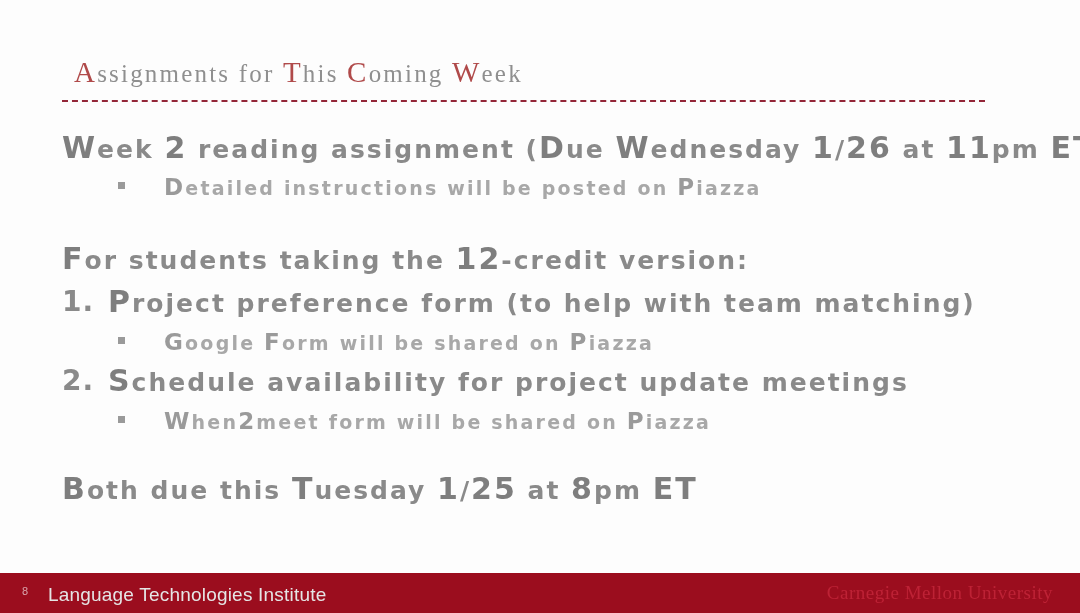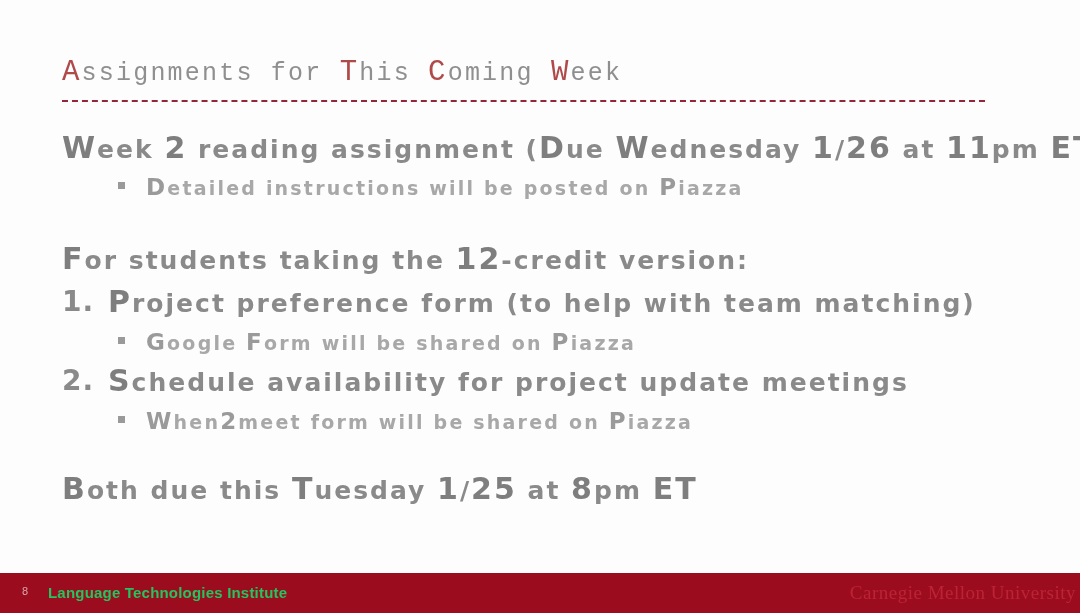--- a/index.html
+++ b/index.html
@@ -22,26 +22,27 @@
   }
 
   
   .title-block {
     position: absolute;
     left: 62px;
     top: 56px;
     width: 925px;
   }
   .slide-title {
-    font-family: Liberation Mono, monospace;
+    font-family: Liberation Serif, serif;
     font-size: 25px;
     font-weight: 400;
     letter-spacing: 2.2px;
     color: #8f8f8f;
     white-space: nowrap;
+    margin-left: 12px;
   }
   .slide-title .cap {
     color: #b04a4a;
     font-size: 29px;
   }
   .title-rule {
     margin-top: 11px;
     width: 923px;
     height: 0;
     border-top: 2px dashed #8e1b2e;
@@ -89,21 +90,21 @@
   .lvl2 .bullet {
     position: absolute;
     left: 56px;
     top: 12px;
     width: 7px;
     height: 7px;
     background: #9a9a9a;
   }
   .lvl2-text {
     display: inline-block;
-    margin-left: 26px;
+    margin-left: 44px;
   }
 
   .numbered {
     font-size: 25px;
     letter-spacing: 2px;
     line-height: 42px;
     color: #8a8a8a;
     position: relative;
     padding-left: 46px;
   }
@@ -130,36 +131,35 @@
     width: 1080px;
     height: 40px;
     background: #9b0d1e;
     color: #ffffff;
   }
   .footer-left {
     position: absolute;
     left: 48px;
     top: 11px;
     font-family: "Liberation Sans", sans-serif;
-    font-size: 15px;
-    color: #22c55e;
+    font-size: 19px;
+    color: #e5e5e5;
     letter-spacing: 0.2px;
-    font-weight: bold;
   }
   .footer-page {
     position: absolute;
     left: 22px;
     top: 12px;
     font-family: "Liberation Sans", sans-serif;
     font-size: 11px;
     color: #d9a6ad;
   }
   .footer-right {
     position: absolute;
-    right: 4px;
+    right: 27px;
     top: 9px;
     font-family: "Liberation Serif", serif;
     font-size: 19px;
     color: #c4263a;
     letter-spacing: 0.5px;
     opacity: 0.85;
   }
 </style>
 </head>
 <body>

